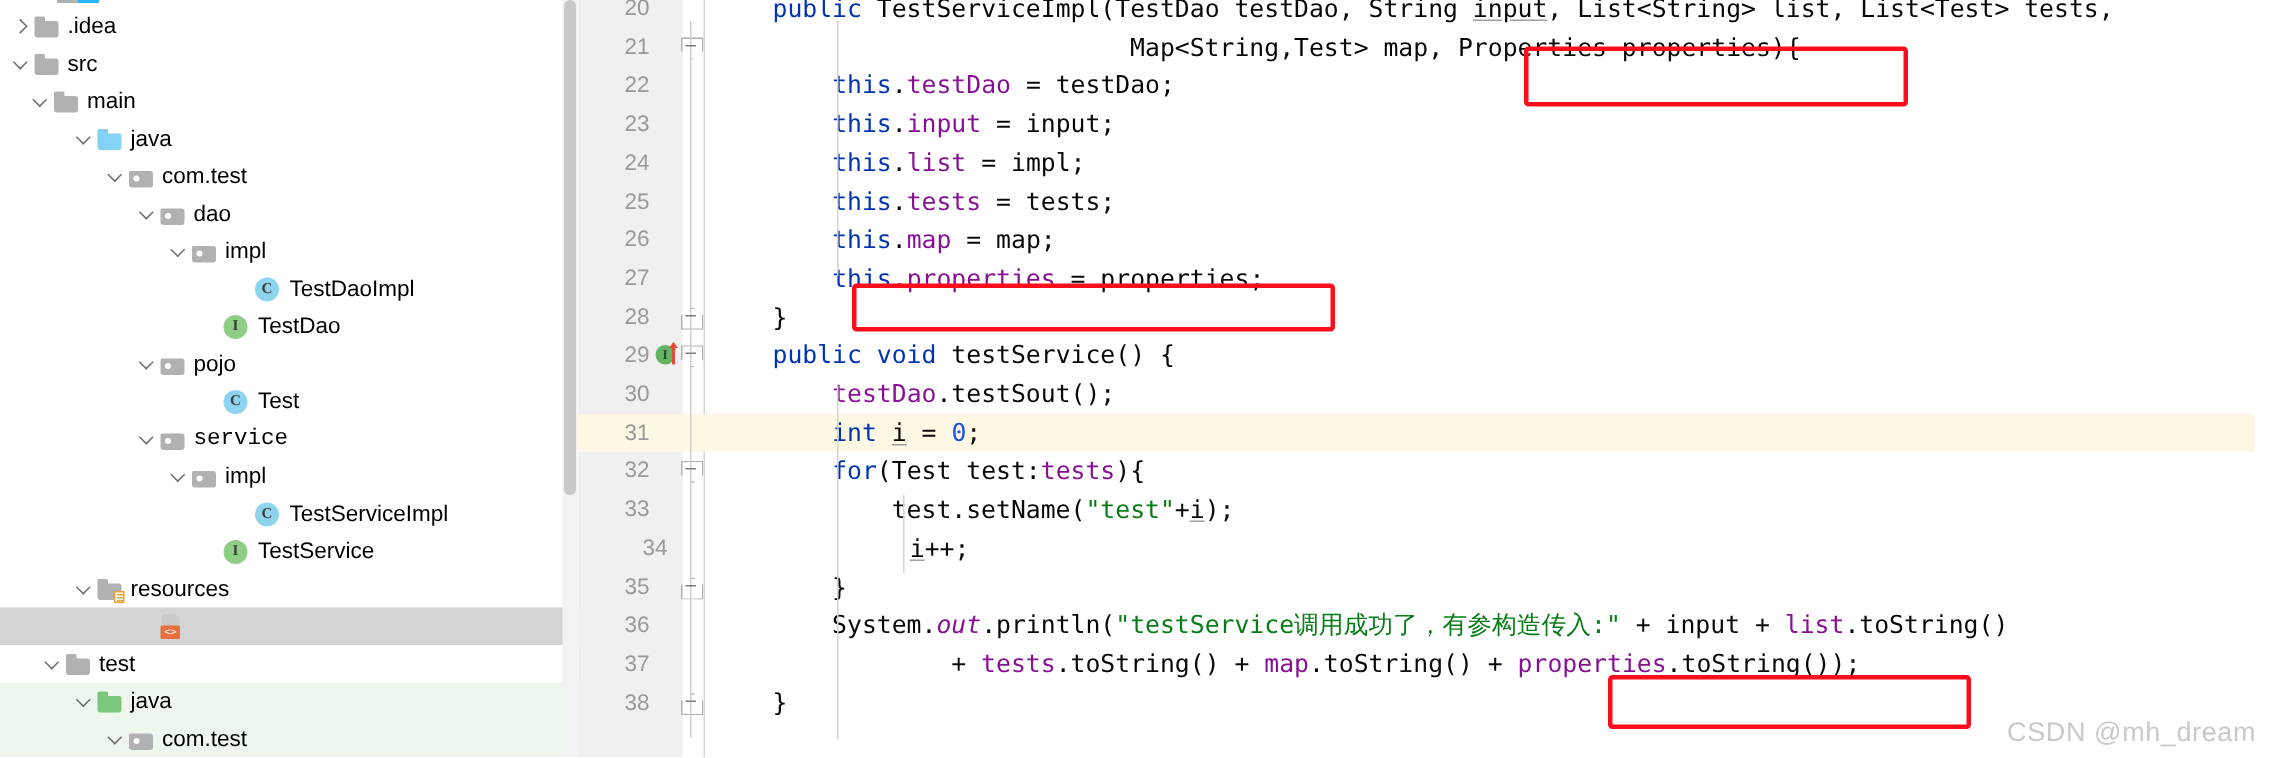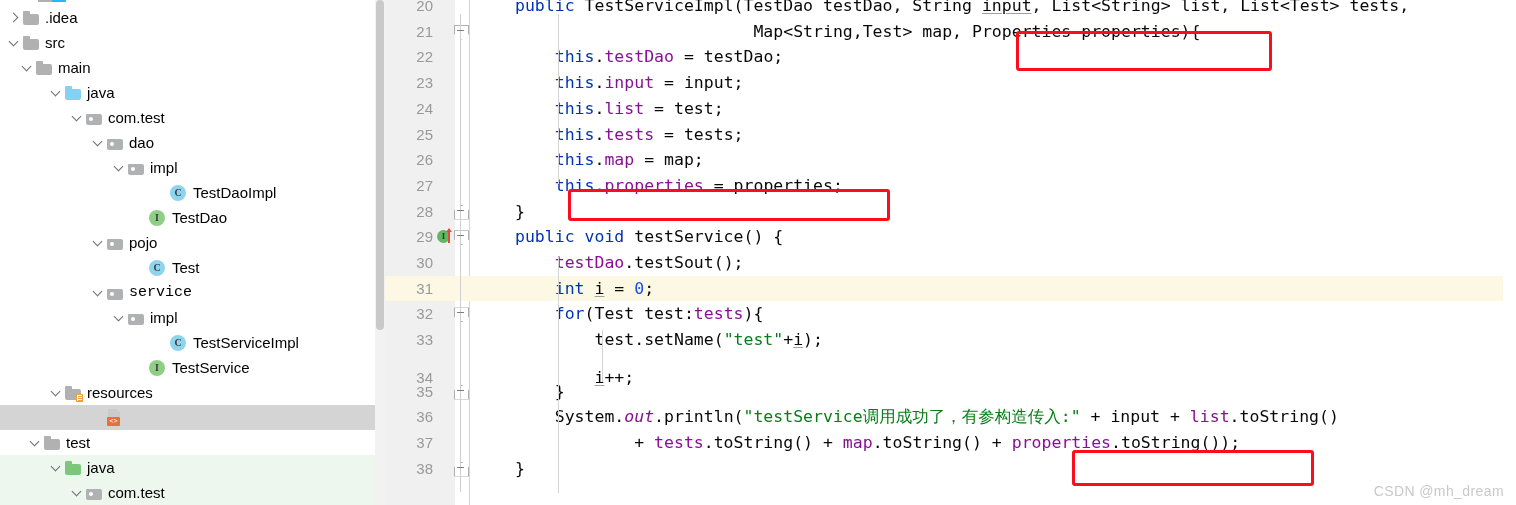--- a/index.html
+++ b/index.html
@@ -275,21 +275,21 @@
     right: 0; top: 0;
     width: 13px; height: 505px;
     background: #ffffff;
   }
 
   
   #watermark {
     position: absolute;
     right: 12px; bottom: 6px;
     color: #c9c9c9;
-    font-size: 14px;
+    font-size: 18px;
     font-family: "Liberation Sans", sans-serif;
     letter-spacing: 0.4px;
     white-space: nowrap;
   }
   
   #topsliver {
     position: absolute; left: 0; top: 0;
     width: 385px; height: 5px;
     overflow: hidden;
   }
@@ -437,31 +437,31 @@
   </div>
 
   <div id="editor">
     <div id="gutter"></div>
     <div id="gutter-border"></div>
     <div id="code-container">
         <div class="code-line" style="position: absolute; left: 0px; right: 0px; top: -7px;"><span class="lineno">20</span><span class="codetext"><span class="kw">public </span><span class="plain">TestServiceImpl(TestDao testDao, String </span><span class="plain warnu">input</span><span class="plain">, List&lt;String&gt; list, List&lt;Test&gt; tests,</span></span></div>
         <div class="code-line" style="position: absolute; left: 0px; right: 0px; top: 18.7px;"><span class="lineno">21</span><span class="fold down"><i></i></span><span class="codetext"><span class="plain">                        Map&lt;String,Test&gt; map, Properties properties){</span></span></div>
         <div class="code-line" style="position: absolute; left: 0px; right: 0px; top: 44.4px;"><span class="lineno">22</span><span class="codetext"><span class="plain">    </span><span class="kw">this</span><span class="plain">.</span><span class="fld">testDao</span><span class="plain"> = testDao;</span></span></div>
         <div class="code-line" style="position: absolute; left: 0px; right: 0px; top: 70.1px;"><span class="lineno">23</span><span class="codetext"><span class="plain">    </span><span class="kw">this</span><span class="plain">.</span><span class="fld">input</span><span class="plain"> = input;</span></span></div>
-        <div class="code-line" style="position: absolute; left: 0px; right: 0px; top: 95.8px;"><span class="lineno">24</span><span class="codetext"><span class="plain">    </span><span class="kw">this</span><span class="plain">.</span><span class="fld">list</span><span class="plain"> = test;</span></span></div>
+        <div class="code-line" style="position: absolute; left: 0px; right: 0px; top: 95.8px;"><span class="lineno">24</span><span class="codetext"><span class="plain">    </span><span class="kw">this</span><span class="plain">.</span><span class="fld">list</span><span class="plain"> = impl;</span></span></div>
         <div class="code-line" style="position: absolute; left: 0px; right: 0px; top: 121.5px;"><span class="lineno">25</span><span class="codetext"><span class="plain">    </span><span class="kw">this</span><span class="plain">.</span><span class="fld">tests</span><span class="plain"> = tests;</span></span></div>
         <div class="code-line" style="position: absolute; left: 0px; right: 0px; top: 147.2px;"><span class="lineno">26</span><span class="codetext"><span class="plain">    </span><span class="kw">this</span><span class="plain">.</span><span class="fld">map</span><span class="plain"> = map;</span></span></div>
         <div class="code-line" style="position: absolute; left: 0px; right: 0px; top: 172.9px;"><span class="lineno">27</span><span class="codetext"><span class="plain">    </span><span class="kw">this</span><span class="plain">.</span><span class="fld">properties</span><span class="plain"> = properties;</span></span></div>
         <div class="code-line" style="position: absolute; left: 0px; right: 0px; top: 198.6px;"><span class="lineno">28</span><span class="fold up"><i></i></span><span class="codetext"><span class="plain">}</span></span></div>
         <div class="code-line" style="position: absolute; left: 0px; right: 0px; top: 224.3px;"><span class="lineno">29</span><span class="gmark"><span class="gcirc">I</span><span class="garrow"></span></span><span class="fold down"><i></i></span><span class="codetext"><span class="kw">public void </span><span class="plain">testService() {</span></span></div>
         <div class="code-line" style="position: absolute; left: 0px; right: 0px; top: 250px; padding-left: 12px;"><span class="lineno">30</span><span class="codetext"><span class="plain">    </span><span class="fld">testDao</span><span class="plain">.testSout();</span></span></div>
         <div class="code-line hl" style="position: absolute; left: 0px; right: 0px; top: 275.7px;"><span class="lineno">31</span><span class="codetext"><span class="plain">    </span><span class="kw">int </span><span class="plain warnu">i</span><span class="plain"> = </span><span class="num">0</span><span class="plain">;</span></span></div>
         <div class="code-line" style="position: absolute; left: 0px; right: 0px; top: 301.4px;"><span class="lineno">32</span><span class="fold down"><i></i></span><span class="codetext"><span class="plain">    </span><span class="kw">for</span><span class="plain">(Test test:</span><span class="fld">tests</span><span class="plain">){</span></span></div>
         <div class="code-line" style="position: absolute; left: 0px; right: 0px; top: 327.1px;"><span class="lineno">33</span><span class="codetext"><span class="plain">        test.setName(</span><span class="str">"test"</span><span class="plain">+</span><span class="plain warnu">i</span><span class="plain">);</span></span></div>
-        <div class="code-line" style="position: absolute; left: 0px; right: 0px; top: 352.8px; margin-top: 12px;"><span class="lineno">34</span><span class="codetext"><span class="plain">        </span><span class="plain warnu">i</span><span class="plain">++;</span></span></div>
+        <div class="code-line" style="position: absolute; left: 12px; right: 0px; top: 352.8px;"><span class="lineno">34</span><span class="codetext"><span class="plain">        </span><span class="plain warnu">i</span><span class="plain">++;</span></span></div>
         <div class="code-line" style="position: absolute; left: 0px; right: 0px; top: 378.5px;"><span class="lineno">35</span><span class="fold up"><i></i></span><span class="codetext"><span class="plain">    }</span></span></div>
         <div class="code-line" style="position: absolute; left: 0px; right: 0px; top: 404.2px;"><span class="lineno">36</span><span class="codetext"><span class="plain">    System.</span><span class="stat">out</span><span class="plain">.println(</span><span class="str">"testService调用成功了，有参构造传入:"</span><span class="plain"> + input + </span><span class="fld">list</span><span class="plain">.toString()</span></span></div>
         <div class="code-line" style="position: absolute; left: 0px; right: 0px; top: 429.9px;"><span class="lineno">37</span><span class="codetext"><span class="plain">            + </span><span class="fld">tests</span><span class="plain">.toString() + </span><span class="fld">map</span><span class="plain">.toString() + </span><span class="fld">properties</span><span class="plain">.toString());</span></span></div>
         <div class="code-line" style="position: absolute; left: 0px; right: 0px; top: 455.6px;"><span class="lineno">38</span><span class="fold up"><i></i></span><span class="codetext"><span class="plain">}</span></span></div>
         <div style="position: absolute; left: 75px; top: 14px; width: 1px; height: 478px; background: rgb(207, 207, 207);"></div>
         <div class="iguide" style="left: 173px; top: 14px; height: 170px;"></div>
         <div class="iguide" style="left: 173px; top: 257px; height: 236px;"></div>
         <div class="iguide" style="left: 217px; top: 330px; height: 52px;"></div>
       </div>
     <div id="annotation-layer">

